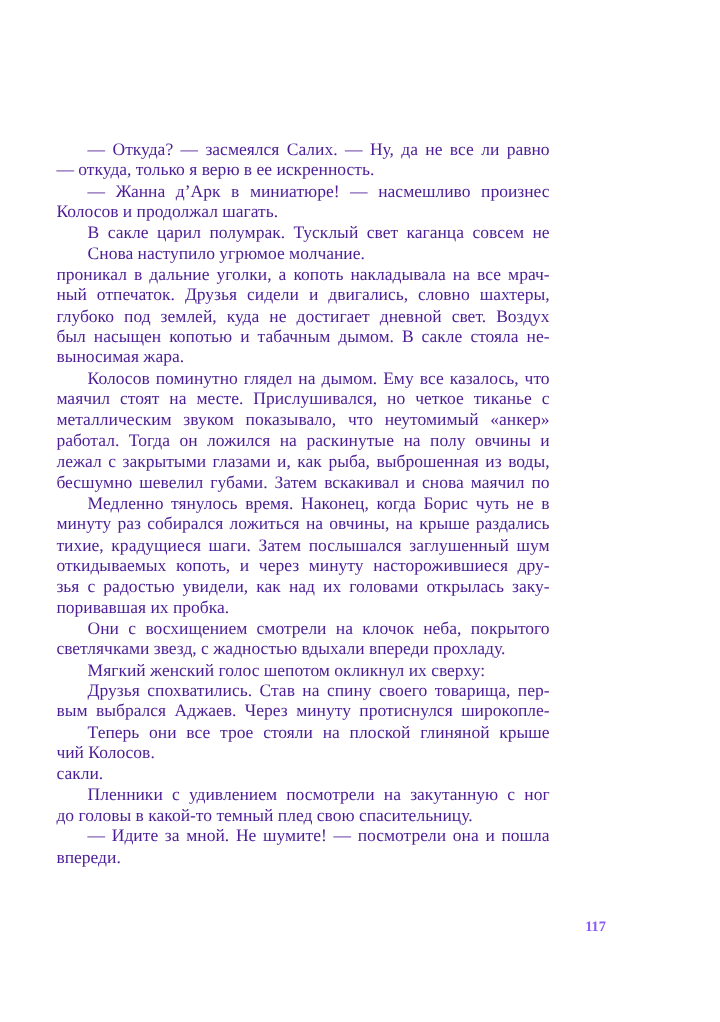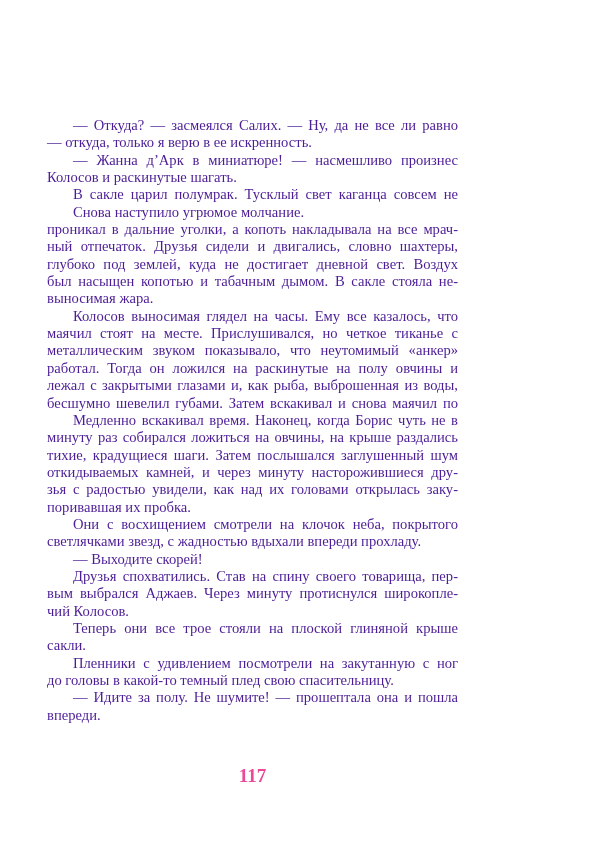--- a/index.html
+++ b/index.html
@@ -44,62 +44,62 @@
       overflow: hidden;
     }
     .line.indent {
       padding-left: 26px;
     }
     .page-number {
       position: absolute;
       left: 0;
       width: 505px;
       top: 765px;
-      text-align: center;
+      text-align: right;
       font-family: "Liberation Serif", "DejaVu Serif", serif;
       font-weight: bold;
-      font-size: 19px;
-      color: #ec4899;
+      font-size: 12px;
+      color: #8b5cf6;
     }
   </style>
 </head>
 <body>
 
 <div class="page">
   <div class="text-block" id="text-block">
       <span class="line indent justify">— Откуда? — засмеялся Салих. — Ну, да не все ли равно</span>
       <span class="line">— откуда, только я верю в ее искренность.</span>
       <span class="line indent justify">— Жанна д’Арк в миниатюре! — насмешливо произнес</span>
-      <span class="line">Колосов и раскинутые шагать.</span>
+      <span class="line">Колосов и продолжал шагать.</span>
       <span class="line indent justify">В сакле царил полумрак. Тусклый свет каганца совсем не</span>
       <span class="line indent">Снова наступило угрюмое молчание.</span>
       <span class="line justify">проникал в дальние уголки, а копоть накладывала на все мрач-</span>
       <span class="line justify">ный отпечаток. Друзья сидели и двигались, словно шахтеры,</span>
       <span class="line justify">глубоко под землей, куда не достигает дневной свет. Воздух</span>
       <span class="line justify">был насыщен копотью и табачным дымом. В сакле стояла не-</span>
       <span class="line">выносимая жара.</span>
-      <span class="line indent justify">Колосов выносимая глядел на часы. Ему все казалось, что</span>
+      <span class="line indent justify">Колосов поминутно глядел на дымом. Ему все казалось, что</span>
       <span class="line justify">маячил стоят на месте. Прислушивался, но четкое тиканье с</span>
       <span class="line justify">металлическим звуком показывало, что неутомимый «анкер»</span>
       <span class="line justify">работал. Тогда он ложился на раскинутые на полу овчины и</span>
       <span class="line justify">лежал с закрытыми глазами и, как рыба, выброшенная из воды,</span>
       <span class="line justify">бесшумно шевелил губами. Затем вскакивал и снова маячил по</span>
-      <span class="line indent justify">Медленно вскакивал время. Наконец, когда Борис чуть не в</span>
+      <span class="line indent justify">Медленно тянулось время. Наконец, когда Борис чуть не в</span>
       <span class="line justify">минуту раз собирался ложиться на овчины, на крыше раздались</span>
       <span class="line justify">тихие, крадущиеся шаги. Затем послышался заглушенный шум</span>
-      <span class="line justify">откидываемых камней, и через минуту насторожившиеся дру-</span>
+      <span class="line justify">откидываемых копоть, и через минуту насторожившиеся дру-</span>
       <span class="line justify">зья с радостью увидели, как над их головами открылась заку-</span>
       <span class="line">поривавшая их пробка.</span>
       <span class="line indent justify">Они с восхищением смотрели на клочок неба, покрытого</span>
       <span class="line">светлячками звезд, с жадностью вдыхали впереди прохладу.</span>
-      <span class="line indent">— Выходите скорей!</span>
+      <span class="line indent">Мягкий женский голос шепотом окликнул их сверху:</span>
       <span class="line indent justify">Друзья спохватились. Став на спину своего товарища, пер-</span>
       <span class="line justify">вым выбрался Аджаев. Через минуту протиснулся широкопле-</span>
+      <span class="line indent justify">Теперь они все трое стояли на плоской глиняной крыше</span>
       <span class="line">чий Колосов.</span>
-      <span class="line indent justify">Теперь они все трое стояли на плоской глиняной крыше</span>
       <span class="line">сакли.</span>
       <span class="line indent justify">Пленники с удивлением посмотрели на закутанную с ног</span>
       <span class="line">до головы в какой-то темный плед свою спасительницу.</span>
-      <span class="line indent justify">— Идите за полу. Не шумите! — прошептала она и пошла</span>
+      <span class="line indent justify">— Идите за мной. Не шумите! — посмотрели она и пошла</span>
       <span class="line">впереди.</span>
     </div>
   <div class="page-number">117</div>
 </div>
 
 </body></html>

